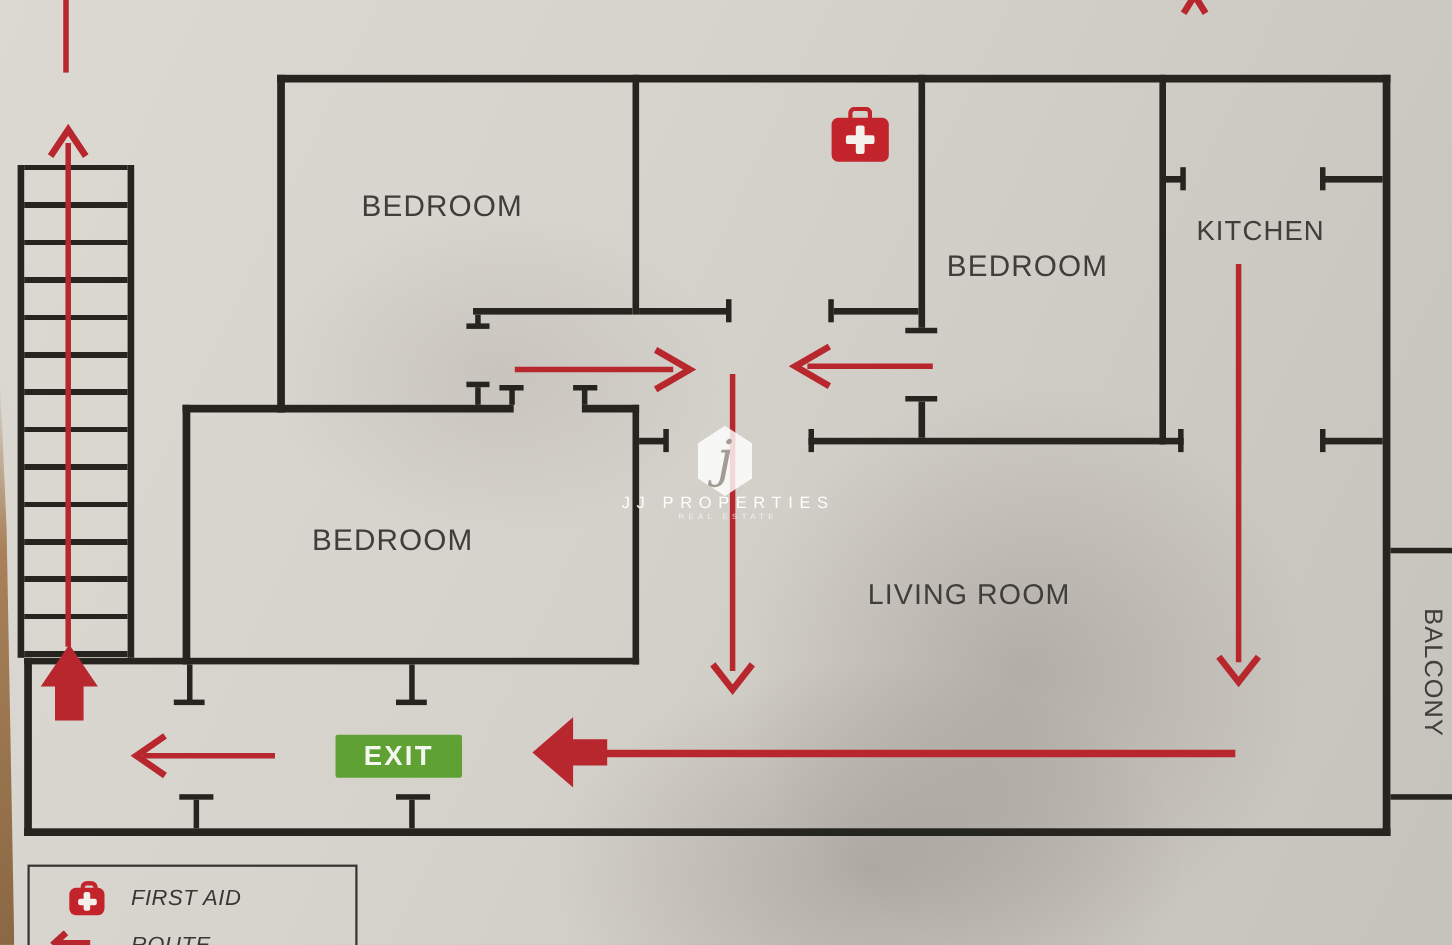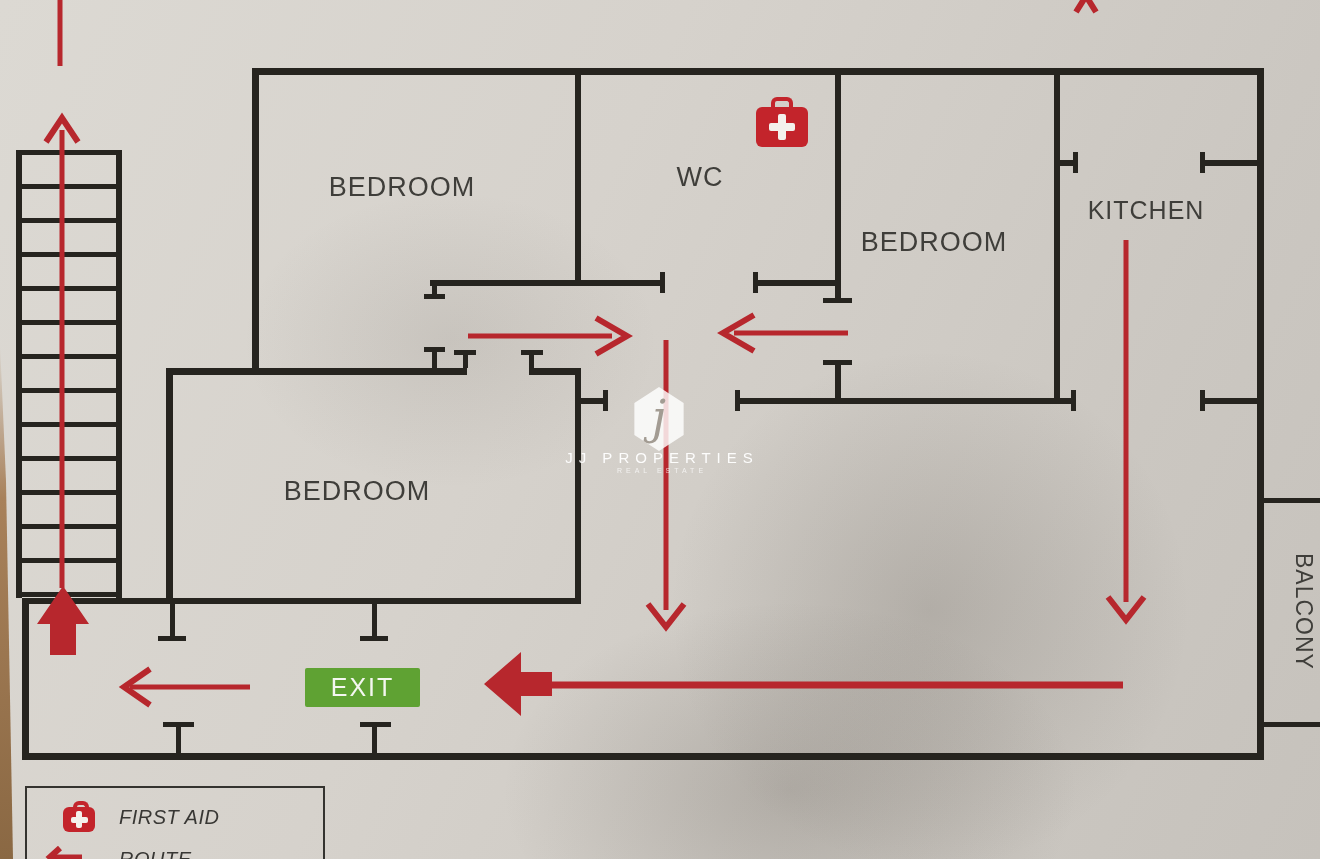--- a/index.html
+++ b/index.html
@@ -21,21 +21,21 @@
   }
   .routes{position:absolute;left:0;top:0;pointer-events:none;}
   
   .fa{position:absolute;}
   .fa .handle{position:absolute;border:4px solid #c3242b;border-bottom:none;border-radius:6px 6px 0 0;background:transparent;}
   .fa .body{position:absolute;background:#c3242b;border-radius:6px;}
   .fa .cv{position:absolute;background:#f4f1ec;border-radius:2px;}
   .fa .ch{position:absolute;background:#f4f1ec;border-radius:2px;}
   .exit{
     position:absolute;left:305px;top:668px;width:115px;height:39px;background:#5fa233;
-    color:#f4f7f0;font-weight:normal;font-size:25px;letter-spacing:2px;
+    color:#f4f7f0;font-weight:bold;font-size:25px;letter-spacing:2px;
     display:flex;align-items:center;justify-content:center;border-radius:2px;
   }
   .hex{
     position:absolute;left:631px;top:387px;width:56px;height:64px;
     background:rgba(255,255,255,0.82);
     clip-path:polygon(50% 0,94% 25%,94% 75%,50% 100%,6% 75%,6% 25%);
     display:flex;align-items:center;justify-content:center;
   }
   .hex span{font-family:"DejaVu Serif", serif;font-style:italic;font-size:46px;color:#a39c93;line-height:1;margin-top:-4px;}
   .wm-title{position:absolute;left:562px;top:449px;width:200px;text-align:center;
@@ -147,24 +147,24 @@
   </svg>
 
   <div class="fa" style="left:755px;top:95px;width:54px;height:54px;">
     <span class="handle" style="left:16px;top:2px;width:14px;height:10px;"></span>
     <span class="body" style="left:1px;top:12px;width:52px;height:40px;"></span>
     <span class="cv" style="left:23px;top:19px;width:8px;height:26px;"></span>
     <span class="ch" style="left:14px;top:28px;width:26px;height:8px;"></span>
   </div>
 
   <div class="label" style="left:302px;top:172px;width:200px;font-size:27px;">BEDROOM</div>
-  <div class="label" style="left:600px;top:162px;width:200px;font-size:27px;">WC</div>
   <div class="label" style="left:834px;top:227px;width:200px;font-size:27px;">BEDROOM</div>
   <div class="label" style="left:1046px;top:196px;width:200px;font-size:25px;">KITCHEN</div>
   <div class="label" style="left:257px;top:476px;width:200px;font-size:27px;">BEDROOM</div>
+  <div class="label" style="left:756px;top:525px;width:250px;font-size:26px;">LIVING ROOM</div>
   <div class="label balcony-label" style="left:1238px;top:598px;width:130px;font-size:23px;">BALCONY</div>
 
   <div class="hex">
     <span>j</span>
   </div>
   <div class="wm-title">JJ PROPERTIES</div>
   <div class="wm-sub">REAL ESTATE</div>
 
   <div class="exit">EXIT</div>
 

